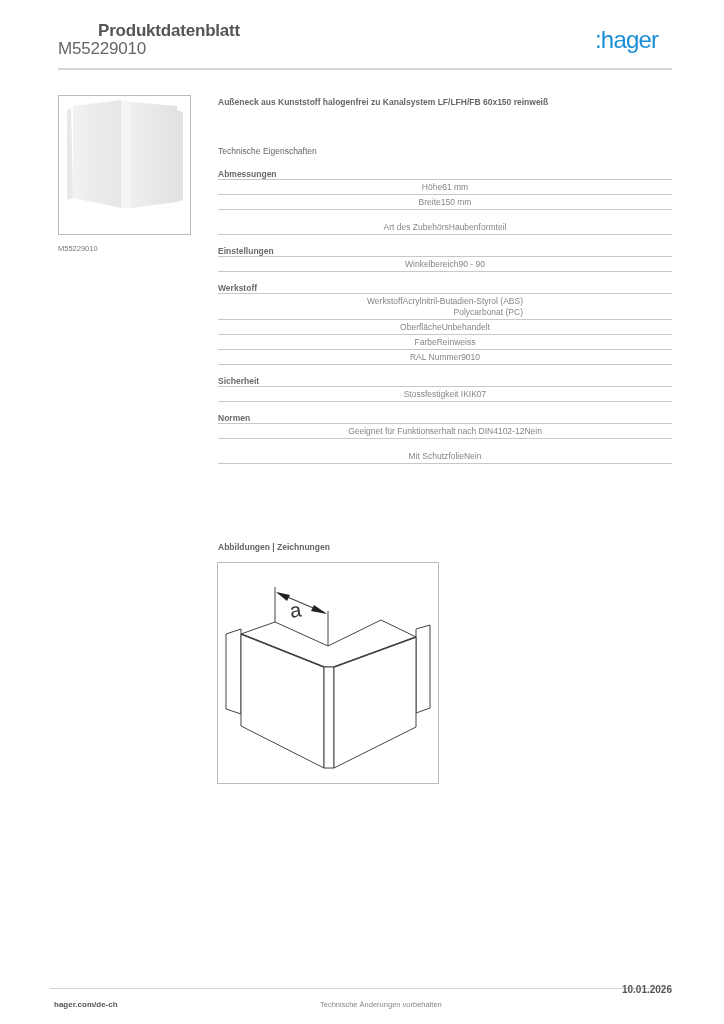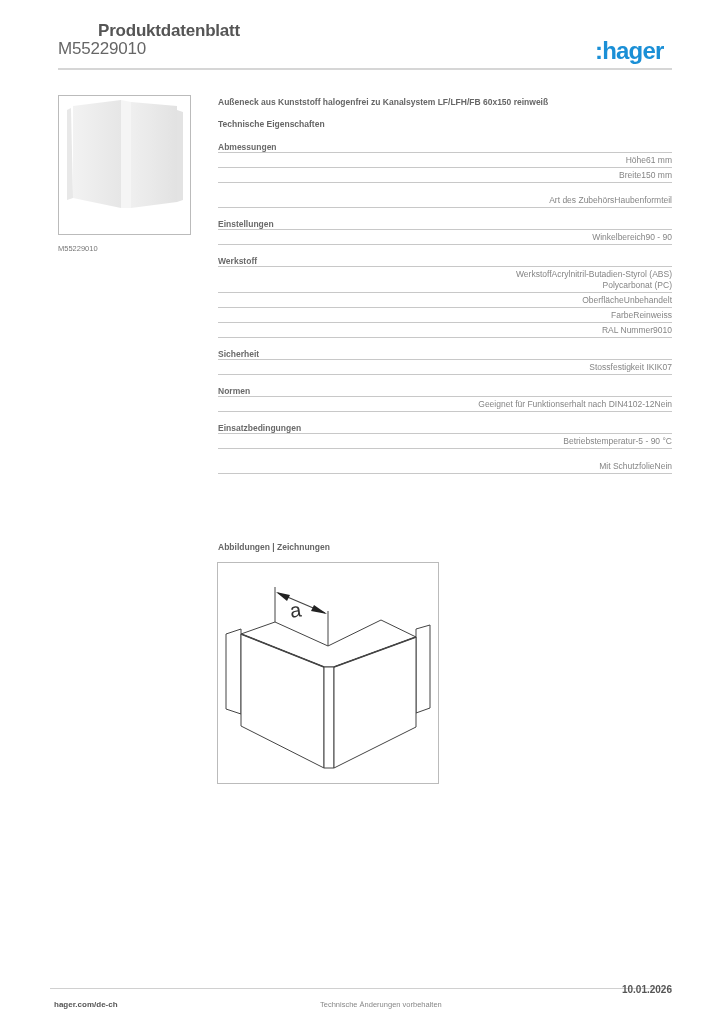--- a/index.html
+++ b/index.html
@@ -1,34 +1,34 @@
 <!DOCTYPE html>
 <html><head>
   <meta charset="utf-8">
   <style>
     * { margin: 0; padding: 0; box-sizing: border-box; }
     html, body { width: 724px; height: 1024px; background: #ffffff; overflow: hidden; }
     body { font-family: "Liberation Sans", sans-serif; color: #6a6a6a; position: relative; }
 
     .header-title { position: absolute; left: 58px; top: 21px; font-size: 17px; font-weight: bold; color: #555; letter-spacing: -0.2px; margin-left: 40px; }
     .header-sub { position: absolute; left: 58px; top: 39px; font-size: 17px; color: #666; letter-spacing: -0.2px; }
-    .logo { position: absolute; left: 595px; top: 39px; font-size: 24px; font-weight: bold; color: #1a8fd6; letter-spacing: -0.8px; line-height: 1; }
+    .logo { position: absolute; left: 595px; top: 28px; font-size: 24px; font-weight: normal; color: #1a8fd6; letter-spacing: -0.8px; line-height: 1; }
     .header-rule { position: absolute; left: 58px; top: 68px; width: 614px; height: 2px; background: #d6d6d6; }
 
     .thumb { position: absolute; left: 58px; top: 95px; width: 133px; height: 140px; border: 1px solid #bbb; background: #fff; }
     .thumb svg { display: block; }
     .thumb-caption { position: absolute; left: 58px; top: 244px; font-size: 7.5px; color: #777; }
 
     .main { position: absolute; left: 218px; top: 95px; width: 454px; }
     .prod-title { font-size: 8.5px; font-weight: bold; color: #666; height: 14px; line-height: 14px; }
-    .tech-title { font-size: 8.5px; font-weight: bold; color: #666; margin-top: 8px; height: 14px; line-height: 14px; }
+    .tech-title { font-size: 8.5px; font-weight: normal; color: #666; margin-top: 35px; height: 14px; line-height: 14px; }
 
     .group { margin-top: 10px; }
     .group-title { font-size: 8.5px; font-weight: bold; color: #6a6a6a; height: 12px; line-height: 12px; border-bottom: 1px solid #c8c8c8; }
-    .row { display: flex; justify-content: flex-end; font-size: 8.5px; color: #858585; line-height: 11px; padding: 2px 0 1px 0; border-bottom: 1px solid #c8c8c8; }
+    .row { display: flex; justify-content: center; font-size: 8.5px; color: #858585; line-height: 11px; padding: 2px 0 1px 0; border-bottom: 1px solid #c8c8c8; }
     .row .val { text-align: right; white-space: pre-line; }
 
     .fig-title { position: absolute; left: 218px; top: 542px; font-size: 8.5px; font-weight: bold; color: #666; }
     .fig-box { position: absolute; left: 217px; top: 562px; width: 222px; height: 222px; border: 1px solid #bbb; background: #fff; }
 
     .footer-rule { position: absolute; left: 50px; top: 988px; width: 622px; height: 1px; background: #d0d0d0; }
     .footer-left { position: absolute; left: 54px; top: 1000px; font-size: 8px; font-weight: bold; color: #555; }
     .footer-center { position: absolute; left: 320px; top: 1000px; font-size: 7.5px; color: #888; }
     .footer-right { position: absolute; right: 52px; top: 984px; font-size: 10px; font-weight: bold; color: #555; }
   </style>
@@ -122,27 +122,20 @@
   </div>
 
   <div class="group">
     <div class="group-title">Normen</div>
     <div class="row">
       <span>Geeignet für Funktionserhalt nach DIN4102-12</span>
       <span class="val">Nein</span>
     </div>
   </div>
 
-  <div class="group">
-    <div class="group-title">Einsatzbedingungen</div>
-    <div class="row">
-      <span>Betriebstemperatur</span>
-      <span class="val">-5 - 90 °C</span>
-    </div>
-  </div>
 
   <div class="group">
     <div class="row">
       <span>Mit Schutzfolie</span>
       <span class="val">Nein</span>
     </div>
   </div>
 </div>
 
 <div class="fig-title">Abbildungen | Zeichnungen</div>

